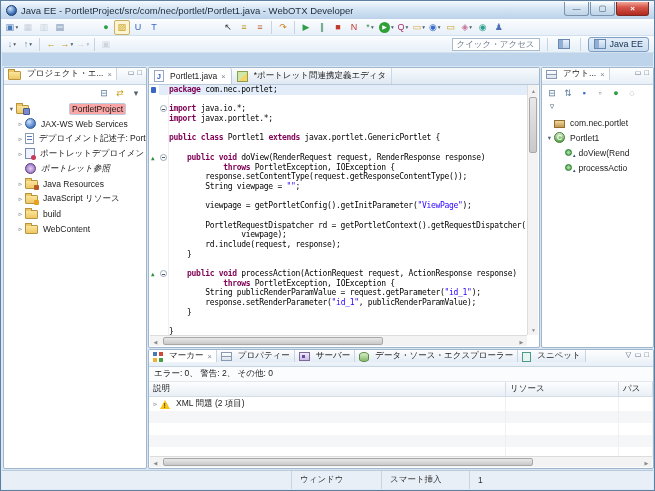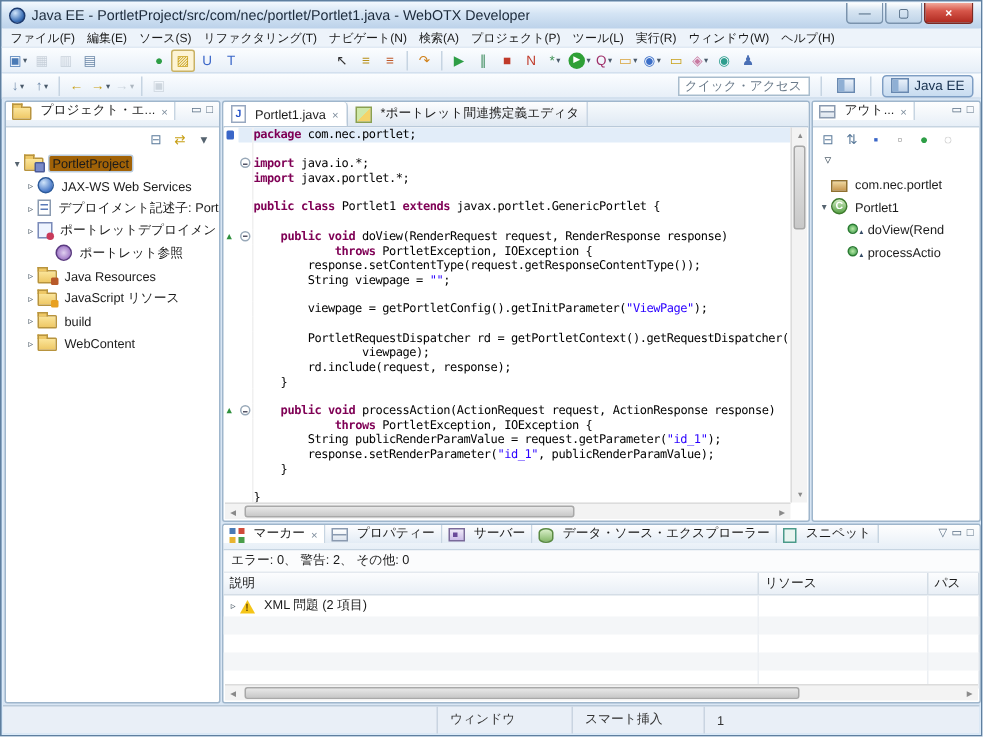--- a/index.html
+++ b/index.html
@@ -66,21 +66,21 @@
 
   .view-toolbar { height:16px; display:flex; justify-content:flex-end; align-items:center; gap:2px; padding:0 3px;
                   font-size:9px; }
   .view-toolbar .tb { min-width:14px; height:13px; }
 
   
   .tree { font-size:8.5px; }
   .trow { display:flex; align-items:center; height:15px; white-space:nowrap; overflow:hidden; }
   .texp { width:9px; flex:none; font-size:6.5px; color:#55636f; text-align:center; }
   .tlbl { padding:0 2px; }
-  .trow.sel .tlbl { background:#a16207; border:1px solid #b9cbde; border-radius:2px; }
+  .trow.sel .tlbl { background:#fca5a5; border:1px solid #b9cbde; border-radius:2px;margin-left:37px; }
   .ic { display:inline-block; flex:none; margin-right:3px; position:relative; }
   .mdec { font-size:5px; color:#334a66; margin-left:-2px; margin-right:1px; margin-top:4px; }
 
   .fic, .folder-icon, .project-folder-icon, .java-resources-icon, .js-resources-icon
       { width:13px; height:9px; background:linear-gradient(#fbe59a,#eec866); border:1px solid #b8943e;
         border-radius:1px; margin-top:2px; }
   .folder-icon::before, .project-folder-icon::before, .java-resources-icon::before, .js-resources-icon::before
       { content:""; position:absolute; top:-3px; left:-1px; width:5px; height:2px; background:#eec866;
         border:1px solid #b8943e; border-bottom:none; }
   .project-folder-icon::after { content:""; position:absolute; right:-2px; bottom:-2px; width:5px; height:5px;
@@ -181,33 +181,20 @@
   <div class="titlebar">
     <span class="app-icon"></span>
     <span class="title-text">Java EE - PortletProject/src/com/nec/portlet/Portlet1.java - WebOTX Developer</span>
     <span class="win-btns" id="win-btns">
         <span class="wbtn">—</span>
         <span class="wbtn">▢</span>
         <span class="wbtn close">×</span>
       </span>
   </div>
 
-  <div class="menubar" id="menubar">
-      <span class="menu-item">ファイル(F)</span>
-      <span class="menu-item">編集(E)</span>
-      <span class="menu-item">ソース(S)</span>
-      <span class="menu-item">リファクタリング(T)</span>
-      <span class="menu-item">ナビゲート(N)</span>
-      <span class="menu-item">検索(A)</span>
-      <span class="menu-item">プロジェクト(P)</span>
-      <span class="menu-item">ツール(L)</span>
-      <span class="menu-item">実行(R)</span>
-      <span class="menu-item">ウィンドウ(W)</span>
-      <span class="menu-item">ヘルプ(H)</span>
-    </div>
 
   <div class="tbar" id="toolbar1">
       <span class="tb">
         <i class="tg" style="color: rgb(74, 122, 181);">▣</i>
         <span class="tdd">▾</span>
       </span>
       <span class="tb dis">
         <i class="tg" style="color: rgb(138, 152, 168);">▦</i>
       </span>
       <span class="tb dis">
@@ -371,21 +358,21 @@
           <div class="trow" style="padding-left: 12px;">
             <span class="texp">▹</span>
             <span class="ic deployment-descriptor-icon"></span>
             <span class="tlbl">デプロイメント記述子: Port</span>
           </div>
           <div class="trow" style="padding-left: 12px;">
             <span class="texp">▹</span>
             <span class="ic portlet-deployment-icon"></span>
             <span class="tlbl">ポートレットデプロイメント</span>
           </div>
-          <div class="trow" style="padding-left: 24px;">
+          <div class="trow" style="padding-left: 12px; font-style: italic;">
             <span class="texp"></span>
             <span class="ic portlet-reference-icon"></span>
             <span class="tlbl">ポートレット参照</span>
           </div>
           <div class="trow" style="padding-left: 12px;">
             <span class="texp">▹</span>
             <span class="ic java-resources-icon"></span>
             <span class="tlbl">Java Resources</span>
           </div>
           <div class="trow" style="padding-left: 12px;">

